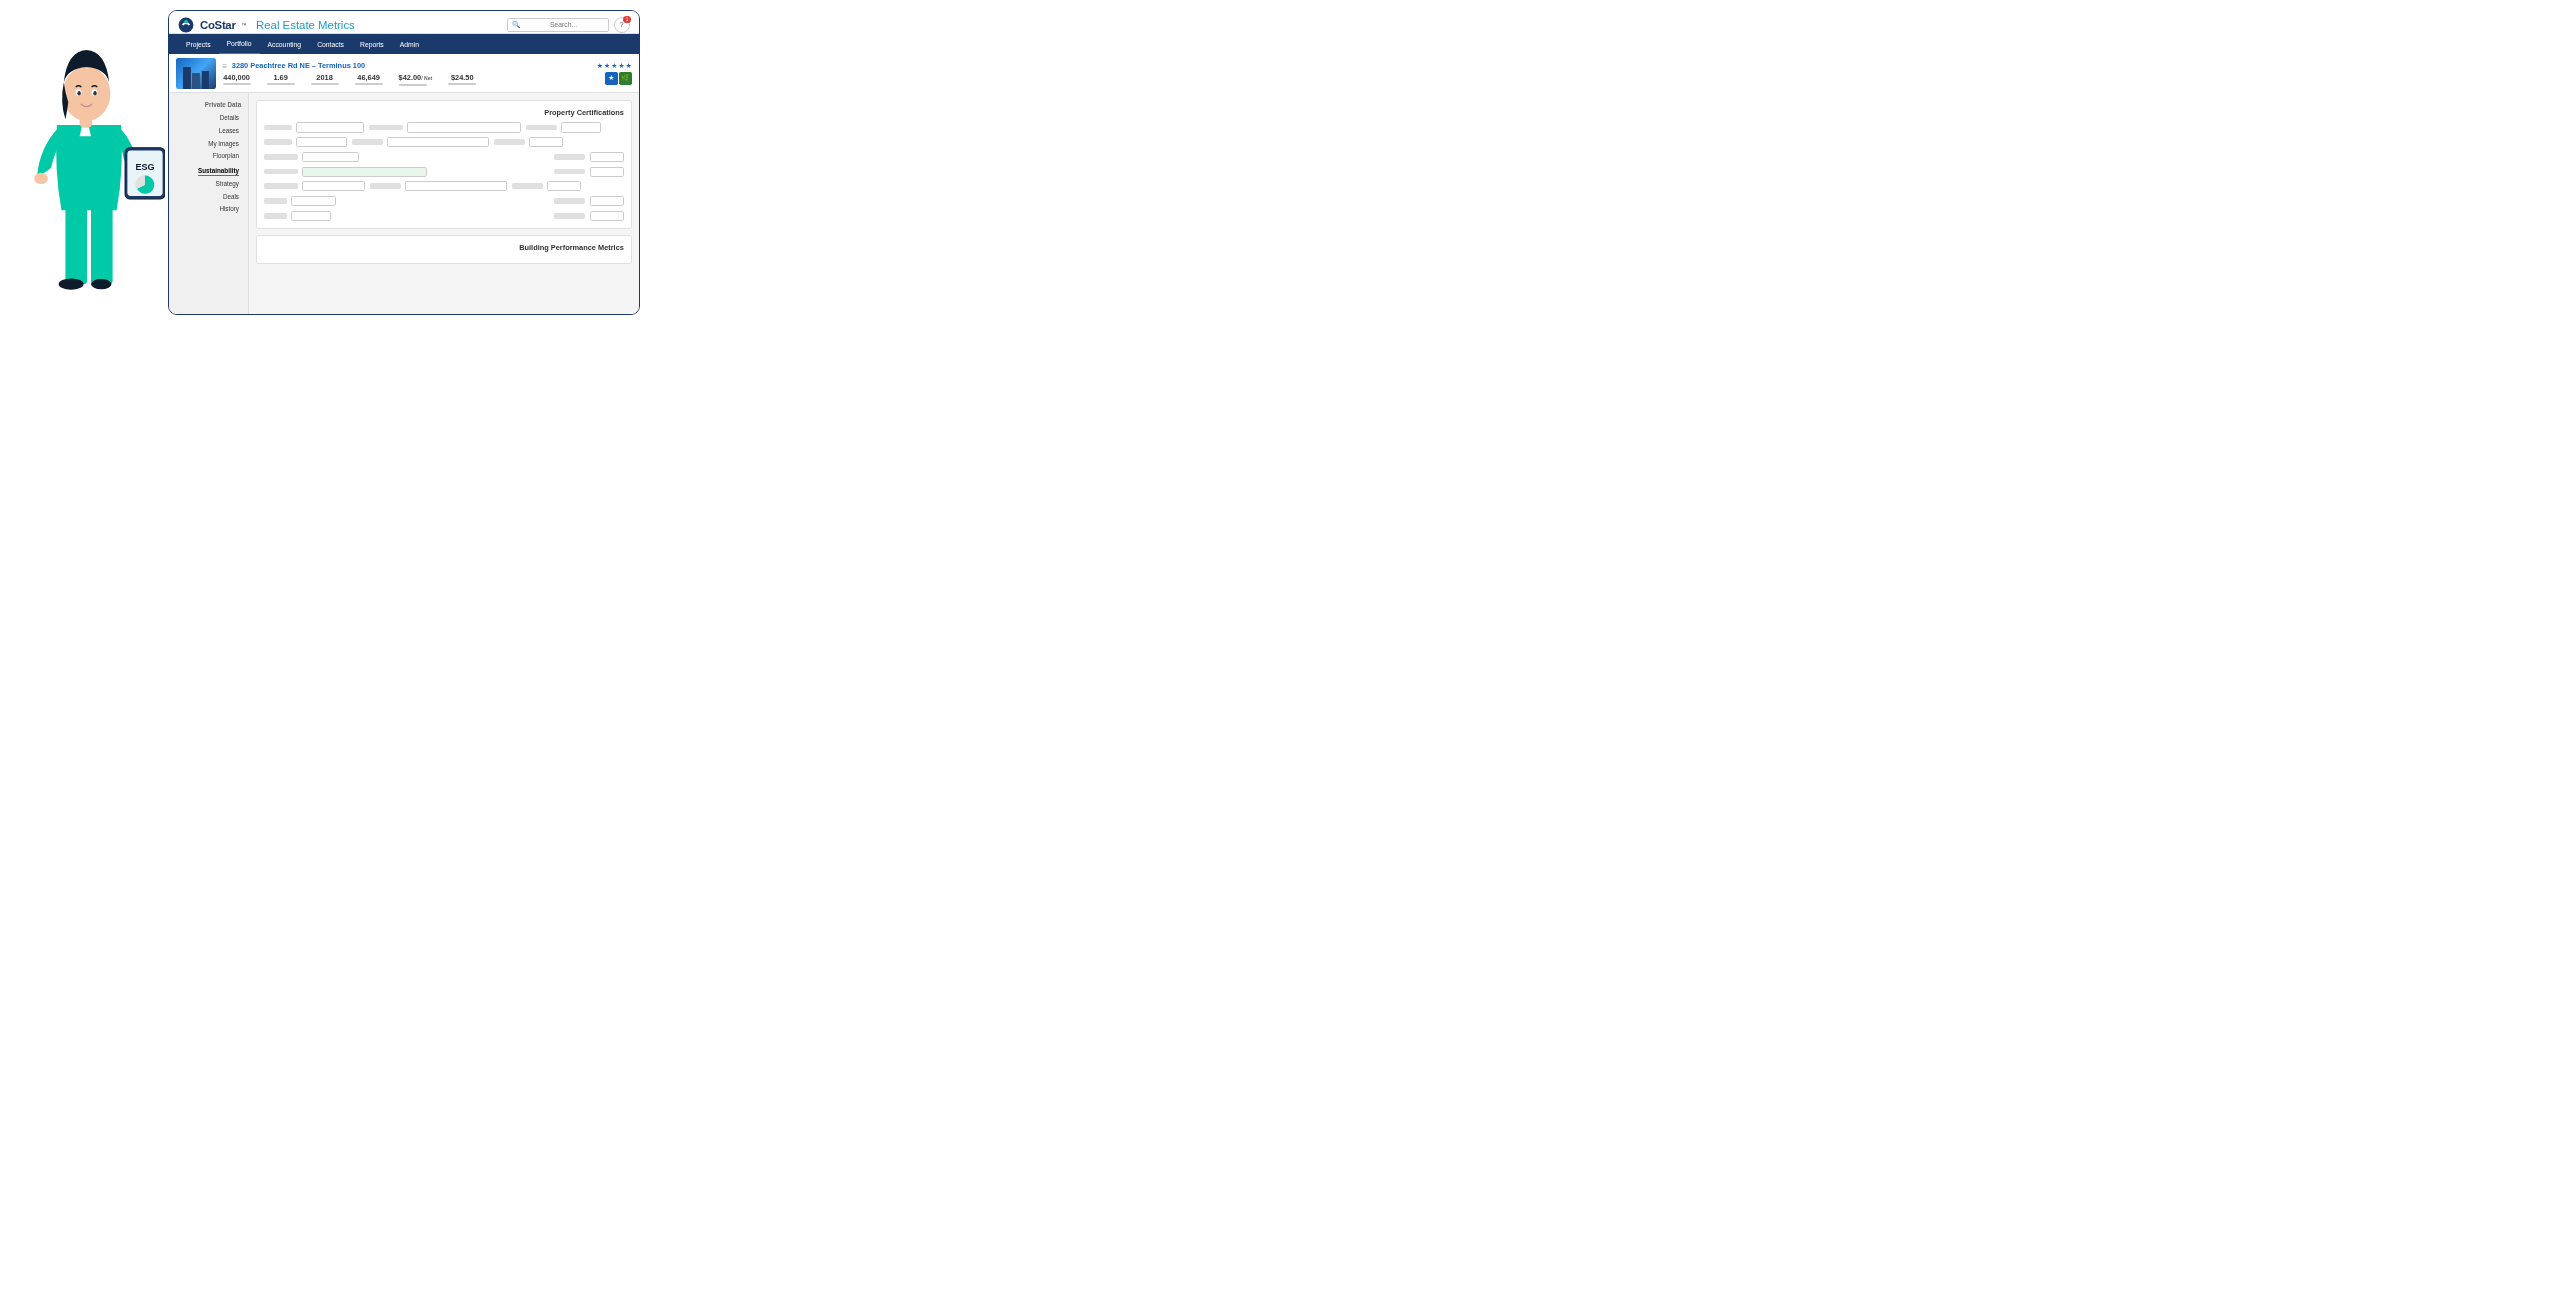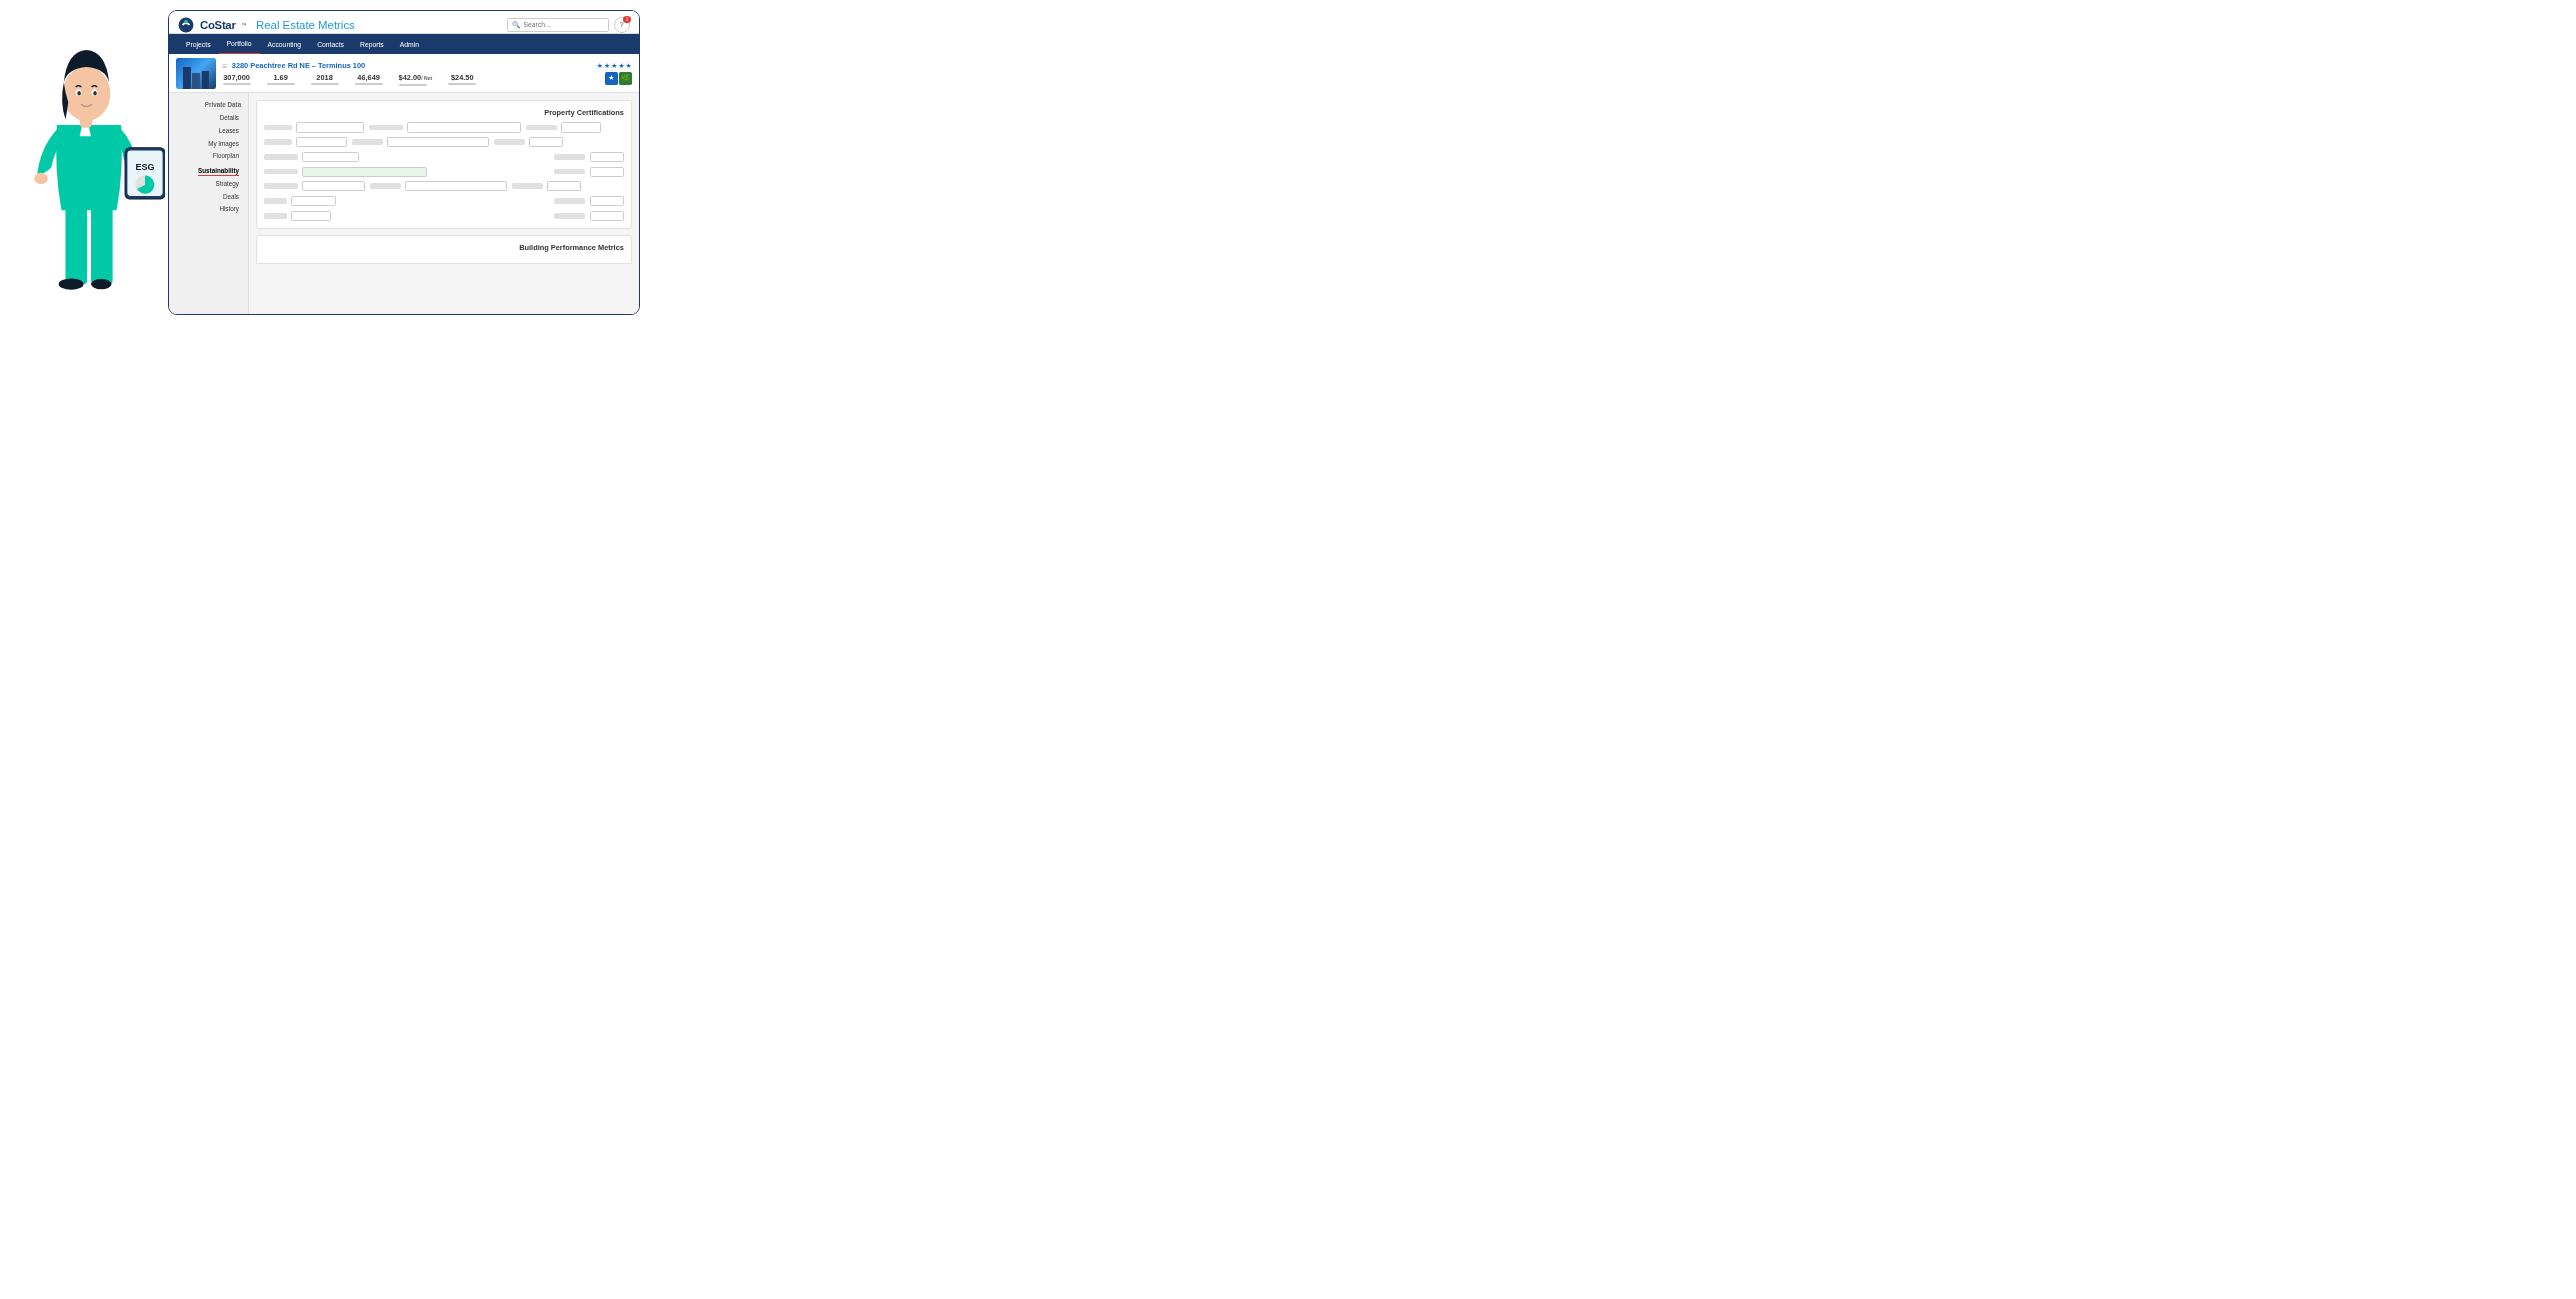--- a/index.html
+++ b/index.html
@@ -100,20 +100,21 @@
       color: #999;
       font-size: 6.8px;
     }
 
     .search-input-field {
       border: none;
       outline: none;
       width: 80px;
       font-size: 6.8px;
       background: transparent;
+      text-align: center;
     }
 
     .notif-btn {
       position: relative;
       width: 16px;
       height: 16px;
       border: 0.6px solid #ccc;
       border-radius: 50%;
       display: flex;
       align-items: center;
@@ -501,21 +502,21 @@
       </div>
     </div>
 
     <div class="prop-info">
       <div style="display:flex;align-items:center;gap:4.5px;">
         <span class="prop-menu-icon">≡</span>
         <span class="prop-address">3280 Peachtree Rd NE – Terminus 100</span>
       </div>
       <div class="prop-stats">
         <div class="stat-group">
-          <span class="stat-value">307,000</span>
+          <span class="stat-value">440,000</span>
           <div class="stat-label-bar"></div>
         </div>
         <div class="stat-group">
           <span class="stat-value">1.69</span>
           <div class="stat-label-bar"></div>
         </div>
         <div class="stat-group">
           <span class="stat-value">2018</span>
           <div class="stat-label-bar"></div>
         </div>

